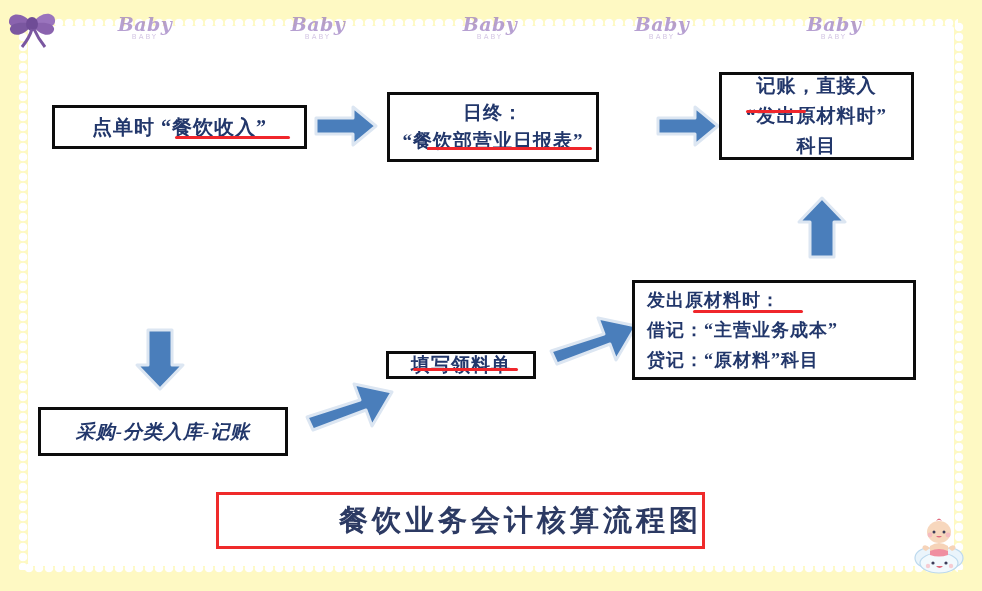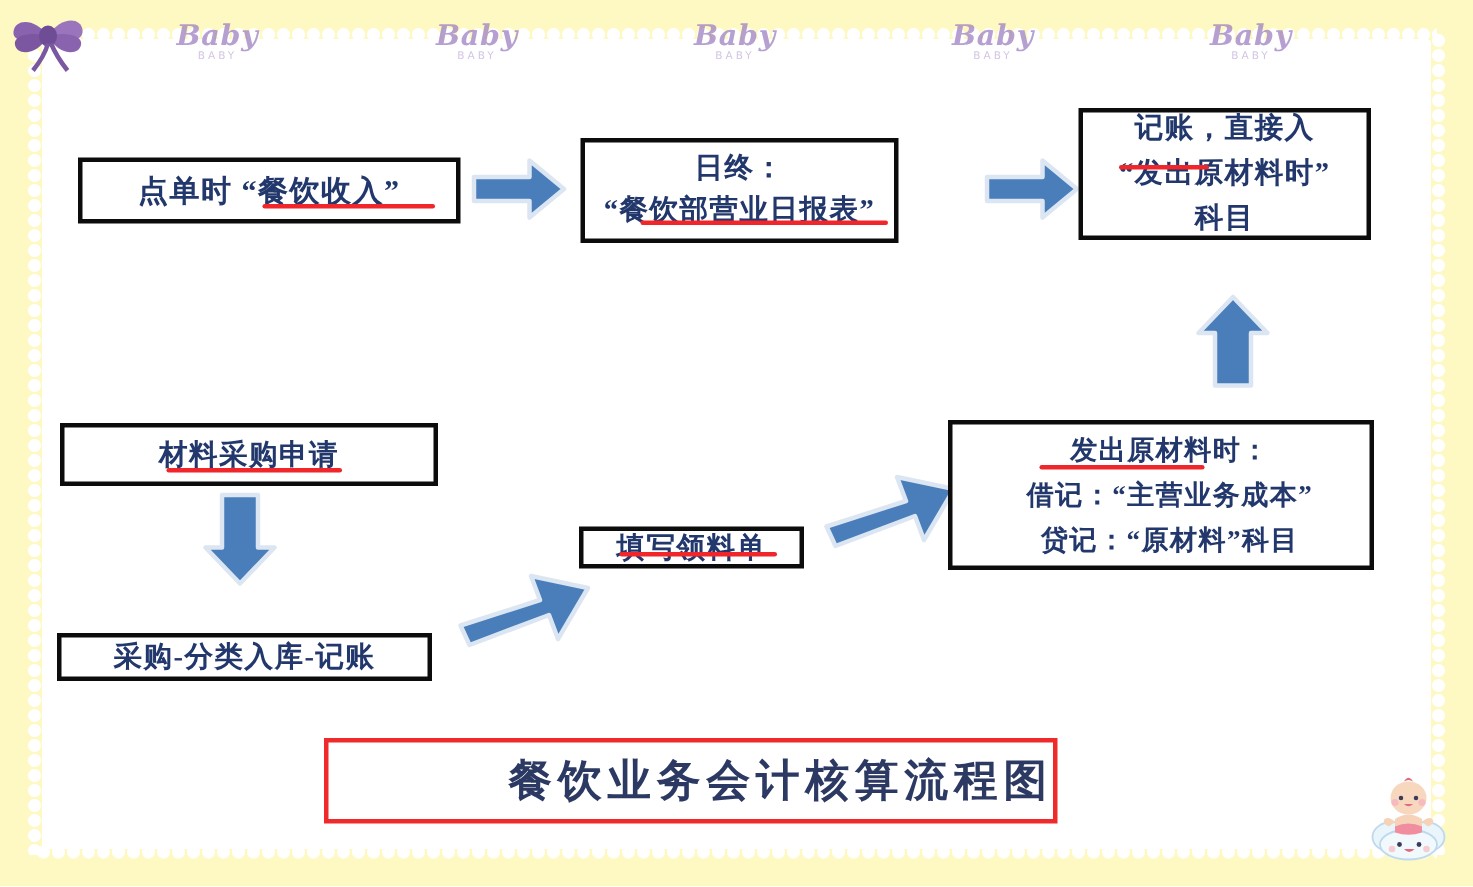--- a/index.html
+++ b/index.html
@@ -82,24 +82,24 @@
     text-align: center;
     letter-spacing: 1px;
   }
   .box .line { display: block; white-space: nowrap; }
   .ul-red { position: absolute; background: #f0262b; border-radius: 2px; height: 3px; }
 
   #box-order      { left: 52px;  top: 105px; width: 255px; height: 44px;  font-size: 20px; }
   #box-daily      { left: 387px; top: 92px;  width: 212px; height: 70px;  font-size: 19px; line-height: 28px; }
   #box-record     { left: 719px; top: 72px;  width: 195px; height: 88px; font-size: 19px; line-height: 30px; }
   #box-purchase   { left: 40px;  top: 282px; width: 252px; height: 42px;  font-size: 19px; }
-  #box-classify   { left: 38px;  top: 422px; width: 250px; height: 32px;  font-size: 19px; }
+  #box-classify   { left: 38px;  top: 407px; width: 250px; height: 49px;  font-size: 19px; font-style: italic; }
   #box-requisit   { left: 386px; top: 351px; width: 150px; height: 28px;  font-size: 19px; }
   #box-issue      { left: 632px; top: 280px; width: 284px; height: 100px; font-size: 18px; line-height: 30px;
-                    align-items: center; padding-left: 12px; text-align: left; }
+                    align-items: flex-start; padding-left: 12px; text-align: left; }
 
   #title-box {
     position: absolute;
     left: 216px; top: 492px; width: 489px; height: 57px;
     border: 3px solid #ef2a2a;
     background: #ffffff;
     display: flex; align-items: center; justify-content: flex-end;
     color: #2c3a63;
     font-family: "Liberation Serif", "DejaVu Serif", serif;
     font-weight: bold;
@@ -174,24 +174,20 @@
     <span class="line">记账，直接入</span>
     <span class="line">“发出原材料时”</span>
     <span class="line">科目</span>
     <span class="ul-red" style="left:24px; top:35px; width:60px;"></span>
   </div>
 
   <svg class="arrow" style="left:795px; top:194px; width:54px; height:66px;" viewBox="0 0 54 66">
     <path d="M15 63 L15 28 L4 28 L27 4 L50 28 L39 28 L39 63 Z" fill="#4a7ebb" stroke="#dce6f2" stroke-width="3" stroke-linejoin="round"></path>
   </svg>
 
-  <div class="box" id="box-purchase">
-    <span class="line">材料采购申请</span>
-    <span class="ul-red" style="left:68px; bottom:6px; width:117px;"></span>
-  </div>
 
   <svg class="arrow" style="left:133px; top:327px; width:54px; height:66px;" viewBox="0 0 54 66">
     <path d="M15 3 L15 38 L4 38 L27 62 L50 38 L39 38 L39 3 Z" fill="#4a7ebb" stroke="#dce6f2" stroke-width="3" stroke-linejoin="round"></path>
   </svg>
 
   <div class="box" id="box-classify">
     <span class="line">采购-分类入库-记账</span>
   </div>
 
   <svg class="arrow" style="left:302px; top:372px; width:96px; height:68px;" viewBox="0 0 96 68">

